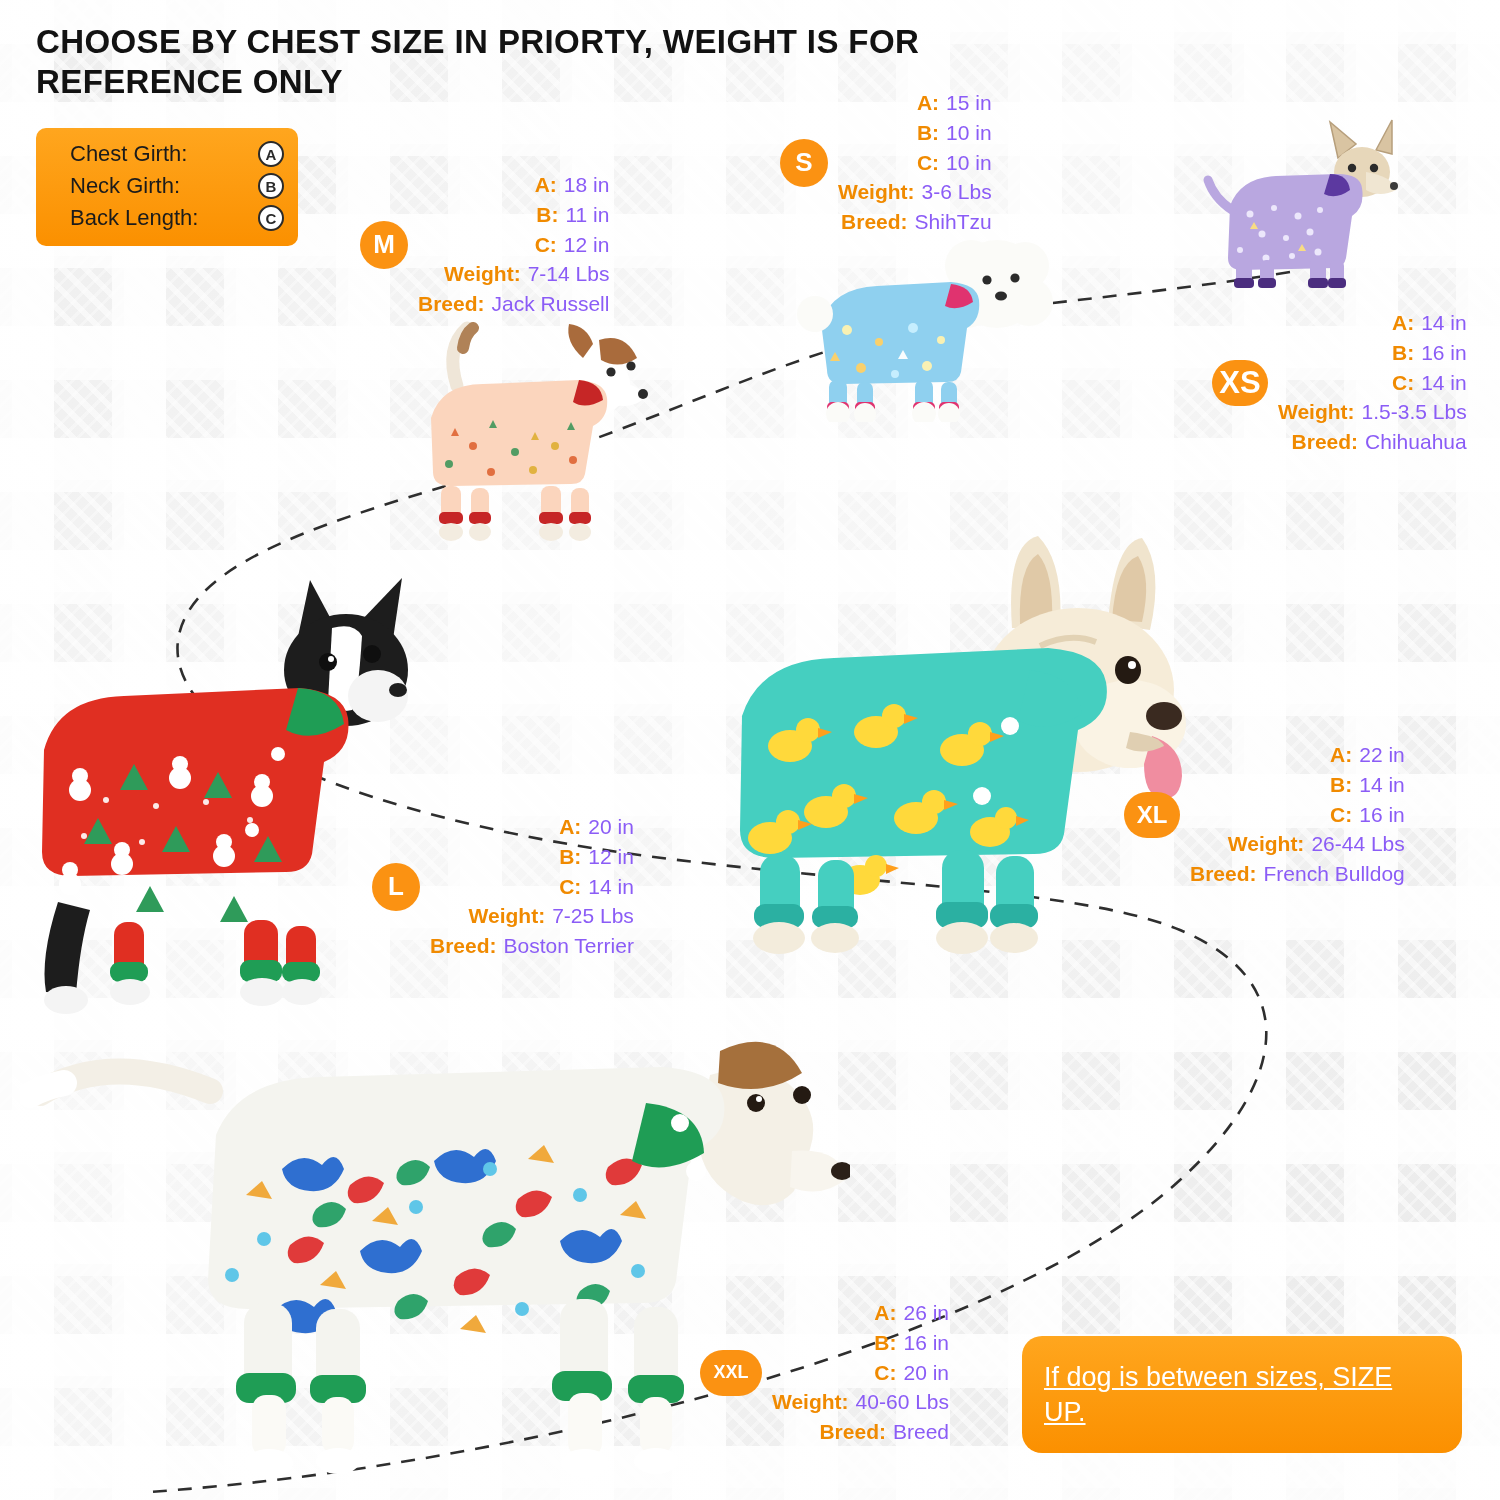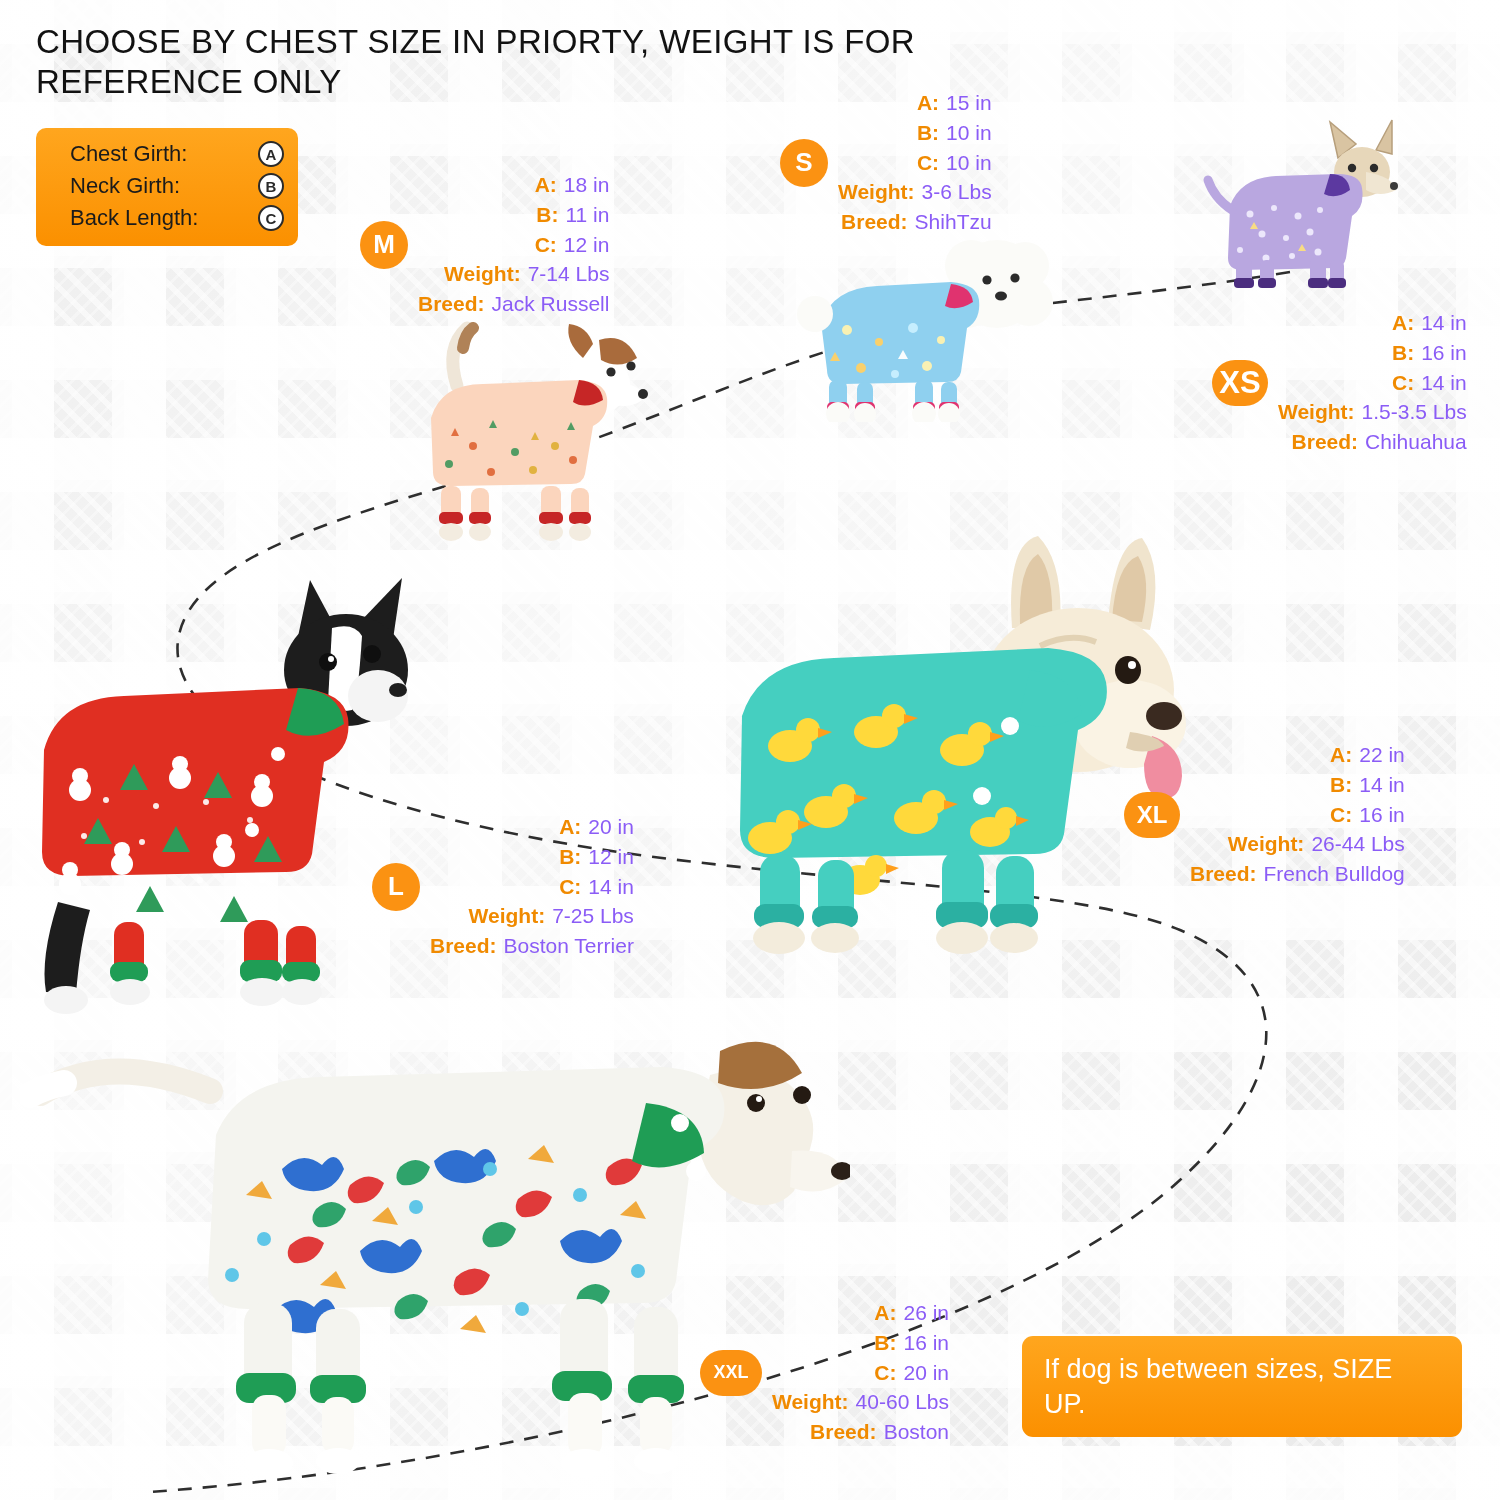--- a/index.html
+++ b/index.html
@@ -37,21 +37,21 @@
     background-image:
       repeating-linear-gradient(135deg, rgba(255,255,255,0.35) 0 3px, rgba(0,0,0,0) 3px 11px);
   }
   
   .headline {
     position: absolute;
     left: 36px;
     top: 22px;
     width: 900px;
     font-size: 33px;
-    font-weight: normal;
+    font-weight: bold;
     line-height: 1.22;
     letter-spacing: 0.4px;
     color: #121212;
     text-transform: uppercase;
   }
   
   .legend {
     position: absolute;
     left: 36px;
     top: 128px;
@@ -129,27 +129,28 @@
     pointer-events: none;
   }
   
   .dog { position: absolute; }
   
   .note {
     position: absolute;
     left: 1022px;
     top: 1336px;
     width: 440px;
-    padding: 16px 22px;
+    padding: 24px 22px;
     background: linear-gradient(180deg, #ffa61e 0%, #fb9000 100%);
-    border-radius: 11px;
+    border-radius: 20px;
     color: #ffffff;
     font-size: 27px;
     line-height: 1.28;
     box-sizing: border-box;
+    text-decoration: underline;
   }
 </style>
 </head>
 <body>
 
 <div id="canvas">
 
   <div class="plaid"></div>
 
   <svg class="path-svg" viewBox="0 0 1500 1500" preserveAspectRatio="none">
@@ -709,20 +710,20 @@
       <div class="line">
           <span class="k">C:</span>
           <span class="v">20 in</span>
         </div>
       <div class="line">
           <span class="k">Weight:</span>
           <span class="v">40-60 Lbs</span>
         </div>
       <div class="line">
           <span class="k">Breed:</span>
-          <span class="v">Boston</span>
+          <span class="v">Breed</span>
         </div>
     </div>
   </div>
 
   <div class="note">If dog is between sizes, SIZE UP.</div>
 
 </div>
 
 </body></html>

